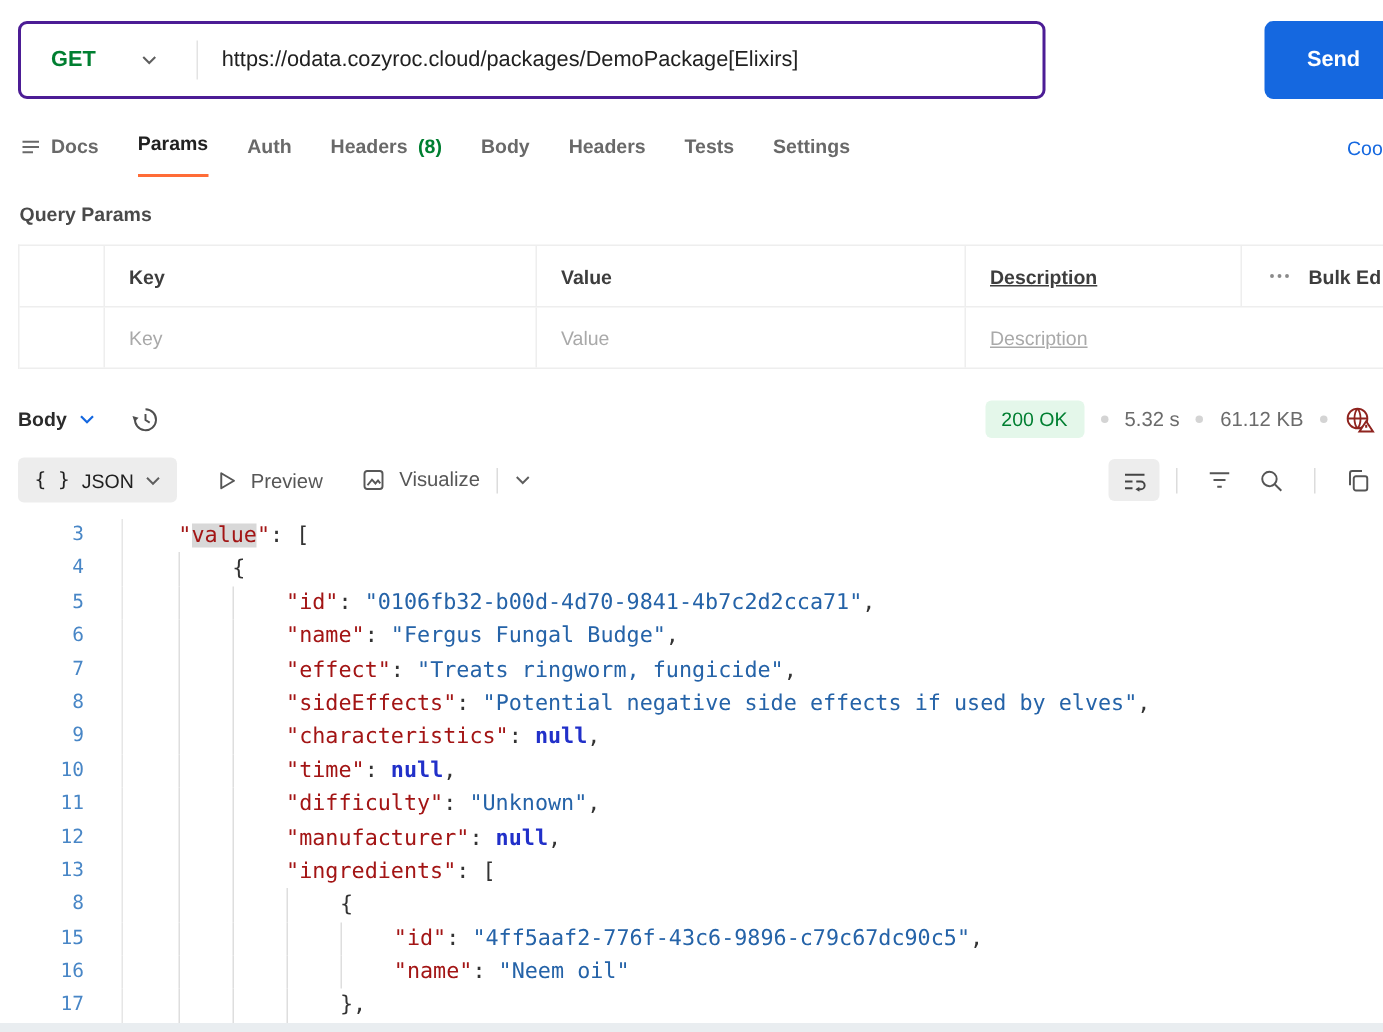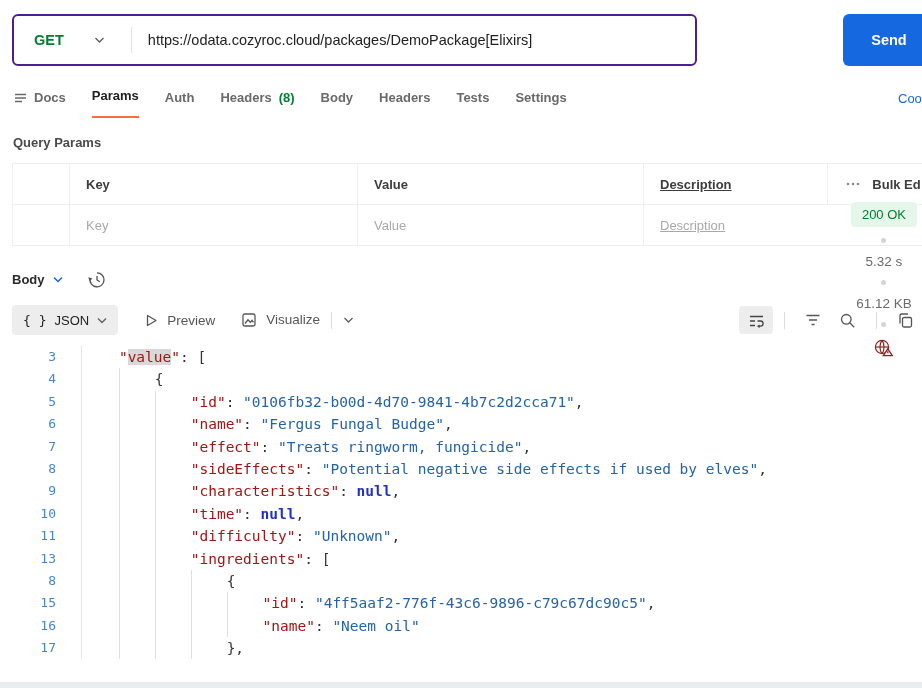--- a/index.html
+++ b/index.html
@@ -33,21 +33,21 @@
   .c2{width:286px;}
   .c3{width:184px;text-decoration:underline;}
   .c4{flex:1 1 auto;border-right:none;gap:12px;color:#6b6b6b;padding-left:16px;justify-content:center;}
   .qp-head .qp-cell{font-weight:bold;color:#3d3d3d;}
   .ph{color:#a9a9a9;}
   
   .resp-meta{position:absolute;left:12px;top:262px;width:910px;height:34px;display:flex;align-items:center;}
   .body-label{font-size:13px;font-weight:bold;color:#2b2b2b;display:flex;align-items:center;gap:8px;cursor:pointer;}
   .blue{color:var(--accent-blue);}
   .hist{margin-left:24px;color:#4f4f4f;cursor:pointer;}
-  .meta-right{margin-left:auto;display:flex;align-items:center;gap:11px;padding-right:5px;flex-direction:column;}
+  .meta-right{margin-left:auto;display:flex;align-items:center;gap:11px;padding-right:5px;}
   .status{background:var(--status-green-bg);color:var(--method-green);font-size:13px;padding:5px 11px;border-radius:4px;}
   .dot{width:5px;height:5px;border-radius:50%;background:#d4d4d4;}
   .meta-text{font-size:13.5px;color:#6b6b6b;}
   
   .resp-toolbar{position:absolute;left:12px;top:303px;width:906px;height:34px;display:flex;align-items:center;color:#555;}
   .json-pill{background:#ededed;border-radius:4px;height:30px;display:flex;align-items:center;padding:0 11px;gap:8px;font-size:13px;color:#212121;cursor:pointer;}
   .braces{font-family:"DejaVu Sans Mono",monospace;font-size:13px;}
   .tool{display:flex;gap:9px;font-size:13.5px;margin-left:26px;cursor:pointer;color:#575757;}
   .vdiv{width:1px;height:17px;background:#dcdcdc;margin:0 11px;}
   .tb-right{margin-left:auto;display:flex;align-items:center;padding-right:2px;}
@@ -245,19 +245,20 @@
 <div class="code" id="code">
     <div class="line"><span class="ln">3</span><span class="gut"></span><span class="cc"><span class="ind"></span><span class="key">"</span><span class="keyhl">value</span><span class="key">"</span><span class="pun">: [</span></span></div>
     <div class="line"><span class="ln">4</span><span class="gut"></span><span class="cc"><span class="ind"></span><span class="ind g"></span><span class="pun">{</span></span></div>
     <div class="line"><span class="ln">5</span><span class="gut"></span><span class="cc"><span class="ind"></span><span class="ind g"></span><span class="ind g"></span><span class="key">"id"</span><span class="pun">: </span><span class="str">"0106fb32-b00d-4d70-9841-4b7c2d2cca71"</span><span class="pun">,</span></span></div>
     <div class="line"><span class="ln">6</span><span class="gut"></span><span class="cc"><span class="ind"></span><span class="ind g"></span><span class="ind g"></span><span class="key">"name"</span><span class="pun">: </span><span class="str">"Fergus Fungal Budge"</span><span class="pun">,</span></span></div>
     <div class="line"><span class="ln">7</span><span class="gut"></span><span class="cc"><span class="ind"></span><span class="ind g"></span><span class="ind g"></span><span class="key">"effect"</span><span class="pun">: </span><span class="str">"Treats ringworm, fungicide"</span><span class="pun">,</span></span></div>
     <div class="line"><span class="ln">8</span><span class="gut"></span><span class="cc"><span class="ind"></span><span class="ind g"></span><span class="ind g"></span><span class="key">"sideEffects"</span><span class="pun">: </span><span class="str">"Potential negative side effects if used by elves"</span><span class="pun">,</span></span></div>
     <div class="line"><span class="ln">9</span><span class="gut"></span><span class="cc"><span class="ind"></span><span class="ind g"></span><span class="ind g"></span><span class="key">"characteristics"</span><span class="pun">: </span><span class="nul">null</span><span class="pun">,</span></span></div>
     <div class="line"><span class="ln">10</span><span class="gut"></span><span class="cc"><span class="ind"></span><span class="ind g"></span><span class="ind g"></span><span class="key">"time"</span><span class="pun">: </span><span class="nul">null</span><span class="pun">,</span></span></div>
     <div class="line"><span class="ln">11</span><span class="gut"></span><span class="cc"><span class="ind"></span><span class="ind g"></span><span class="ind g"></span><span class="key">"difficulty"</span><span class="pun">: </span><span class="str">"Unknown"</span><span class="pun">,</span></span></div>
+    <div class="line"><span class="ln">12</span><span class="gut"></span><span class="cc"><span class="ind"></span><span class="ind g"></span><span class="ind g"></span><span class="key">"manufacturer"</span><span class="pun">: </span><span class="nul">null</span><span class="pun">,</span></span></div>
     <div class="line"><span class="ln">13</span><span class="gut"></span><span class="cc"><span class="ind"></span><span class="ind g"></span><span class="ind g"></span><span class="key">"ingredients"</span><span class="pun">: [</span></span></div>
     <div class="line"><span class="ln">8</span><span class="gut"></span><span class="cc"><span class="ind"></span><span class="ind g"></span><span class="ind g"></span><span class="ind g"></span><span class="pun">{</span></span></div>
     <div class="line"><span class="ln">15</span><span class="gut"></span><span class="cc"><span class="ind"></span><span class="ind g"></span><span class="ind g"></span><span class="ind g"></span><span class="ind g"></span><span class="key">"id"</span><span class="pun">: </span><span class="str">"4ff5aaf2-776f-43c6-9896-c79c67dc90c5"</span><span class="pun">,</span></span></div>
     <div class="line"><span class="ln">16</span><span class="gut"></span><span class="cc"><span class="ind"></span><span class="ind g"></span><span class="ind g"></span><span class="ind g"></span><span class="ind g"></span><span class="key">"name"</span><span class="pun">: </span><span class="str">"Neem oil"</span></span></div>
     <div class="line"><span class="ln">17</span><span class="gut"></span><span class="cc"><span class="ind"></span><span class="ind g"></span><span class="ind g"></span><span class="ind g"></span><span class="pun">},</span></span></div>
   </div>
 <div class="hscroll"></div>
 
 </body></html>

